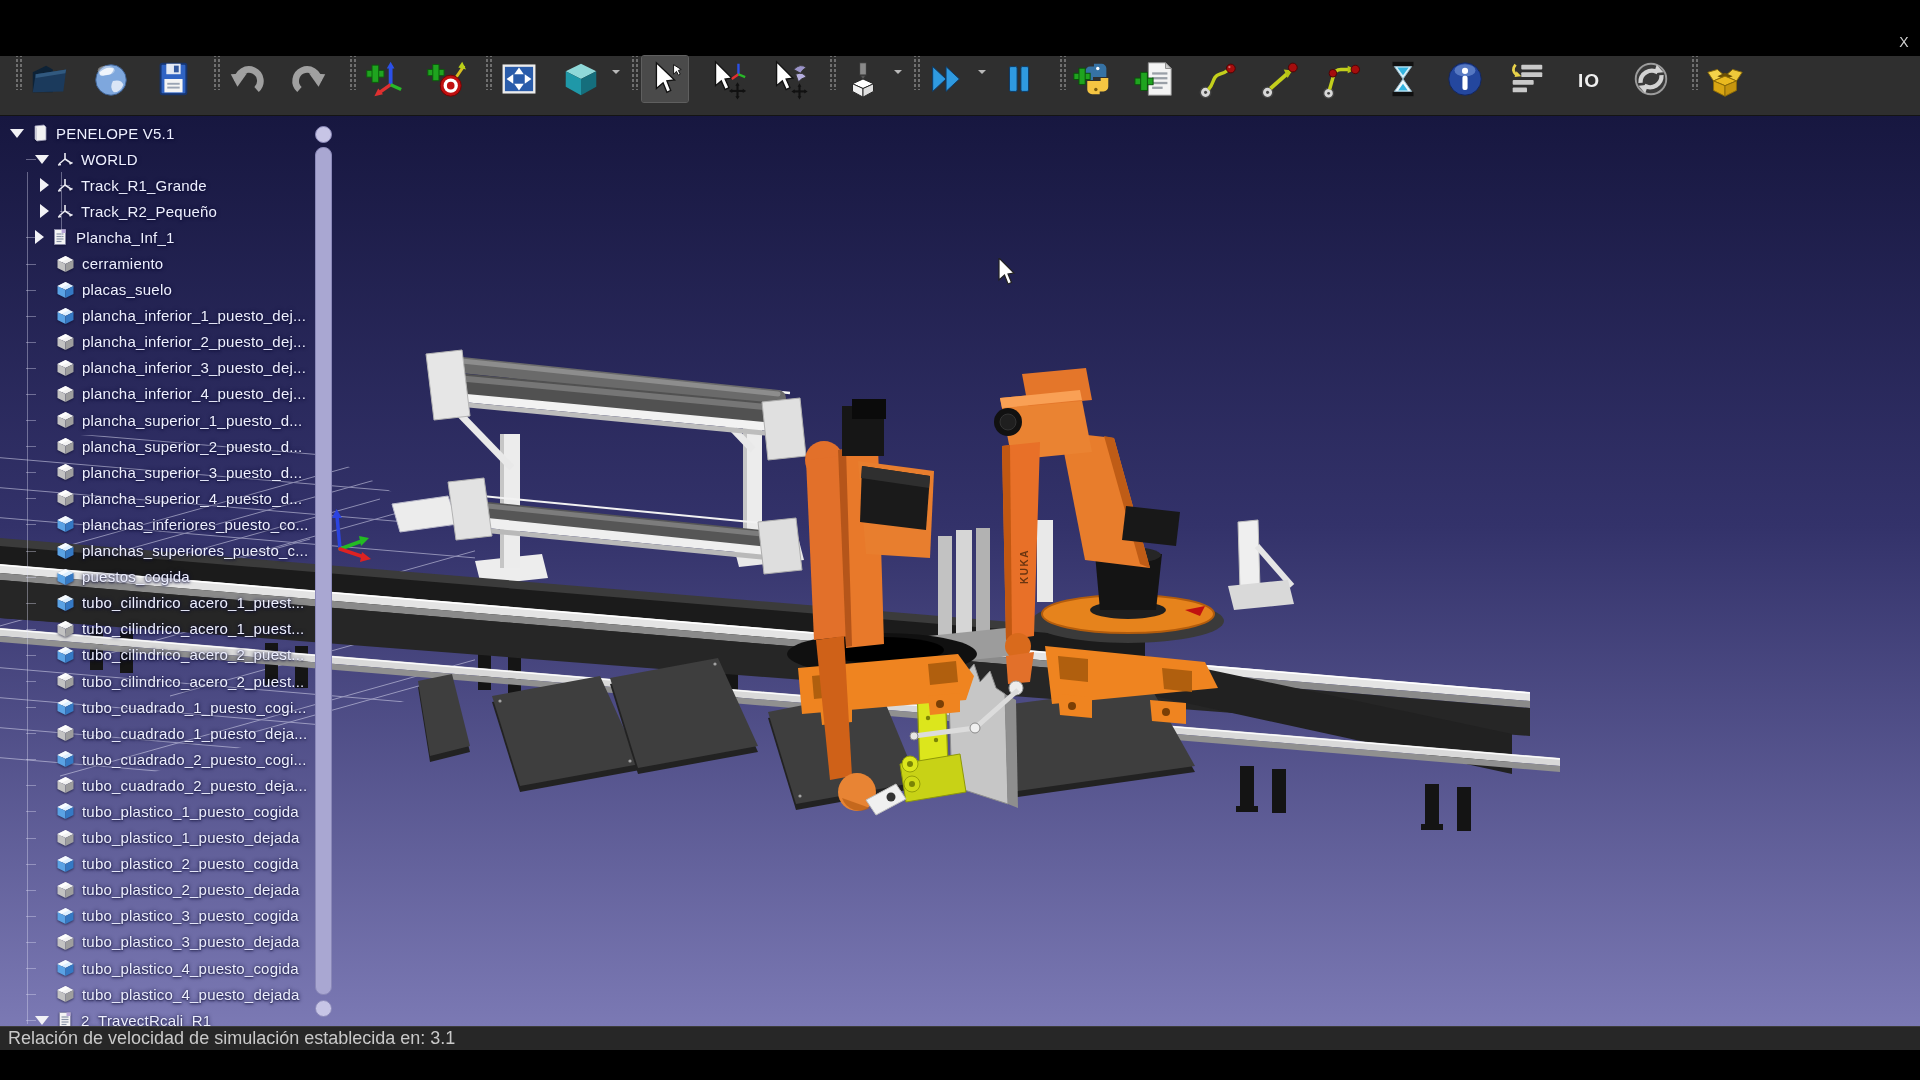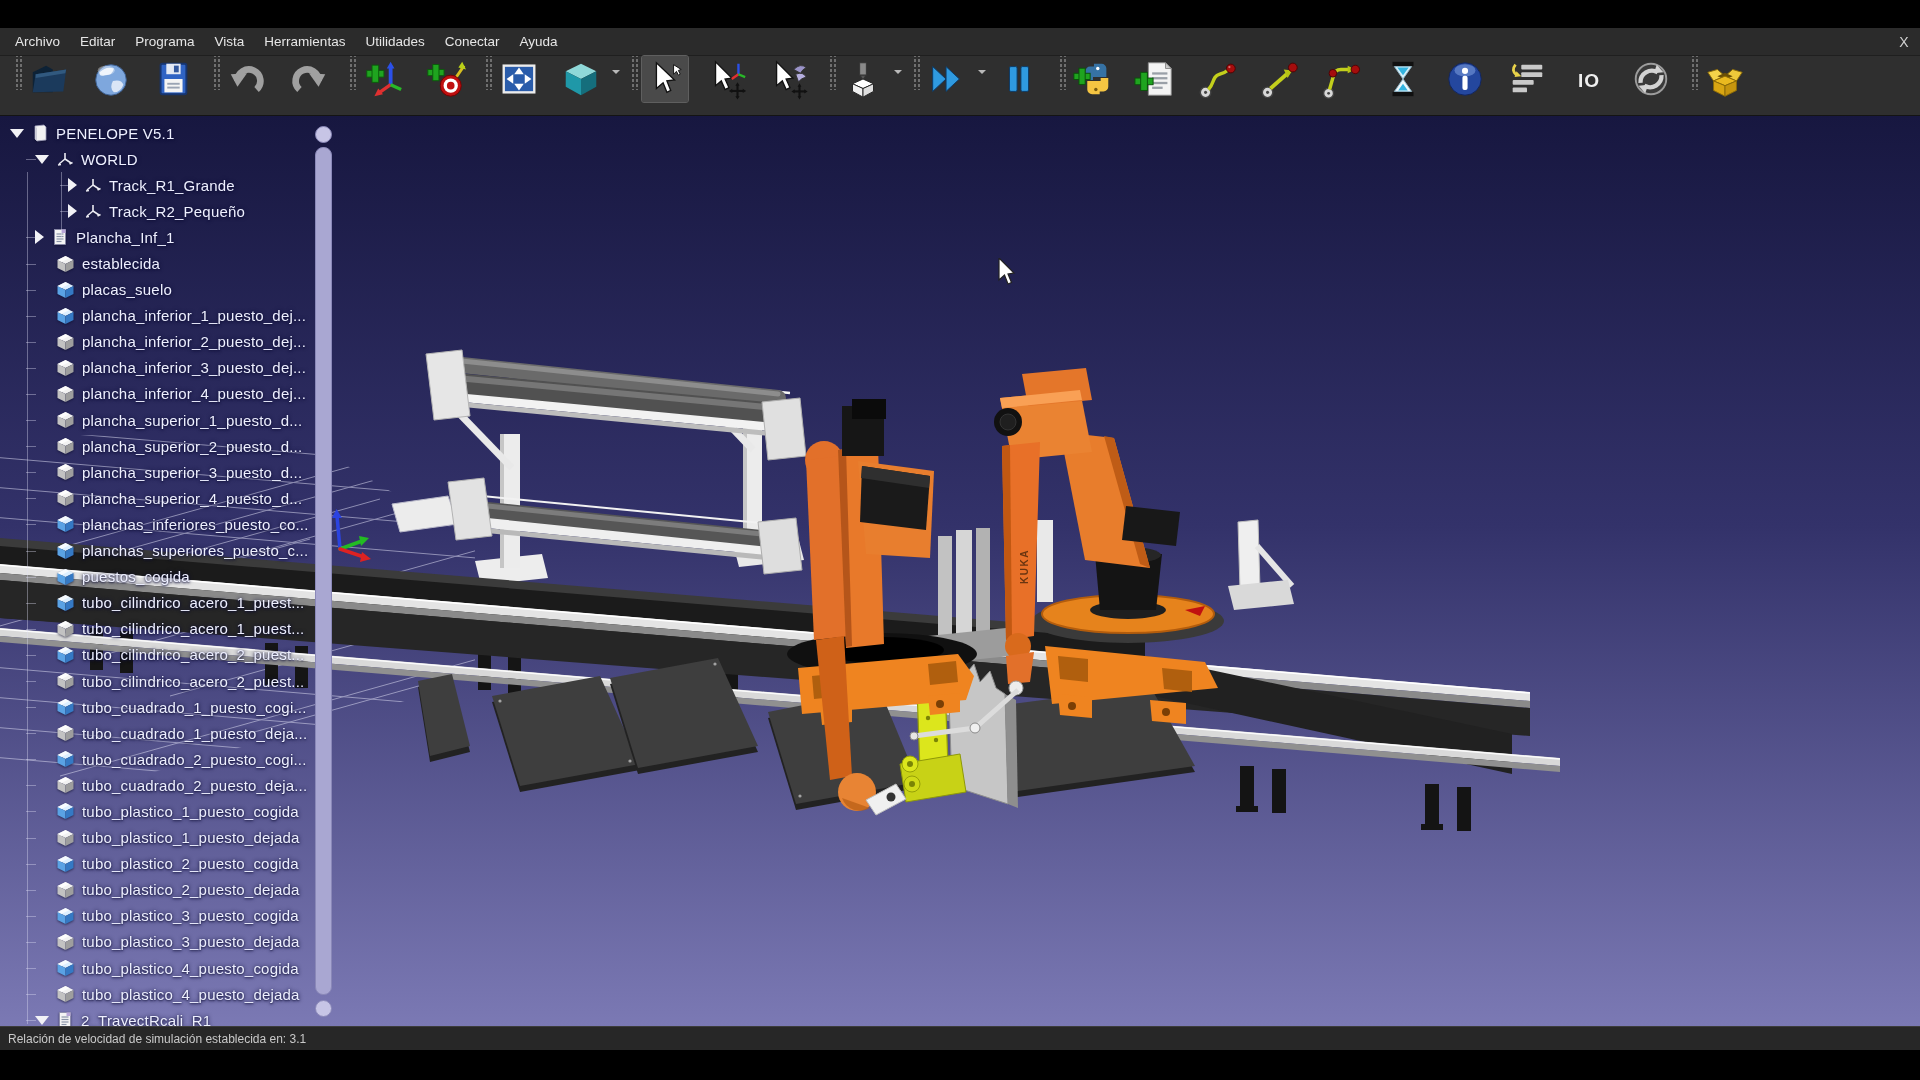--- a/index.html
+++ b/index.html
@@ -32,60 +32,48 @@
   #tree{position:absolute;left:0;top:4px;width:314px;height:906px;overflow:hidden;}
   .trow{position:relative;height:26.1px;display:flex;align-items:center;color:#eef0ff;font-size:15px;}
   .trow .tlabel{white-space:nowrap;text-shadow:0 0 4px rgba(15,15,55,.95),0 1px 2px rgba(15,15,55,.8);letter-spacing:.2px;}
   .arrow{width:0;height:0;flex:0 0 auto;margin-right:7px;}
   .arrow.open{border-left:7px solid transparent;border-right:7px solid transparent;border-top:9px solid #f2f2f6;}
   .arrow.closed{border-top:7px solid transparent;border-bottom:7px solid transparent;border-left:9px solid #f2f2f6;}
   .arrow.none{border:none;width:16px;margin-right:5px;}
   .ticon{flex:0 0 auto;margin-right:7px;filter:drop-shadow(0 1px 1px rgba(10,10,40,.6));}
   .lvl0{padding-left:10px;}
   .lvl1{padding-left:35px;text-align:center;}
-  .lvl2{padding-left:68px;}
+  .lvl2{padding-left:40px;}
   .lvl1::before,.lvl2::before{content:'';position:absolute;top:50%;width:10px;height:1px;background:rgba(225,225,248,.38);}
   .lvl1::before{left:26px;}
   .lvl2::before{left:60px;}
   .lvl0::before{display:none;}
   .guide{position:absolute;width:1px;background:rgba(225,225,248,.38);}
 
   
   #scroll-track{position:absolute;left:315px;top:31px;width:17px;height:848px;background:#a9a7d2;
     border:1px solid #8a88b8;border-radius:8px;box-sizing:border-box;}
   #scroll-top{position:absolute;left:315px;top:10px;width:17px;height:17px;background:#c7c5e6;border:1px solid #8a88b8;border-radius:50%;box-sizing:border-box;}
   #scroll-bottom{position:absolute;left:315px;top:884px;width:17px;height:17px;background:#c7c5e6;border:1px solid #8a88b8;border-radius:50%;box-sizing:border-box;}
 
   
   #cursor{position:absolute;left:998px;top:142px;}
 
   
   #statusbar{left:0;top:1026px;width:1920px;height:24px;background:#272727;border-top:1px solid #3c3c3c;
     display:flex;align-items:center;box-sizing:border-box;}
-  #status-text{color:#c9c9c9;font-size:12px;padding-left:8px;}
+  #status-text{color:#c9c9c9;font-size:18px;padding-left:8px;}
   #bottom-black{left:0;top:1050px;width:1920px;height:30px;background:#000;}
 </style>
 </head>
 <body>
 
 <div id="stage">
   <div class="abs" id="top-black"></div>
 
-  <div class="abs" id="menubar">
-    <div style="display:flex;">
-        <span class="menu-item">Archivo</span>
-        <span class="menu-item">Editar</span>
-        <span class="menu-item">Programa</span>
-        <span class="menu-item">Vista</span>
-        <span class="menu-item">Herramientas</span>
-        <span class="menu-item">Utilidades</span>
-        <span class="menu-item">Conectar</span>
-        <span class="menu-item">Ayuda</span>
-      </div>
-  </div>
   <div id="win-close">X</div>
 
   <div class="abs" id="toolbar">
       <div class="handle"></div>
       <div class="tbtn">
         <svg width="42" height="42" viewBox="0 0 44 44">
           <polygon points="5,15 19,8 26,12 26,36 5,36" fill="#0d2236"></polygon>
           <polygon points="8,17 40,12 37,35 5,36" fill="#1b3a5c"></polygon>
           <polygon points="8,17 40,12 39,16 8,21" fill="#31597f"></polygon>
         </svg>
@@ -643,21 +631,21 @@
           <span class="tlabel">Plancha_Inf_1</span>
         </div>
         <div class="trow lvl1">
           <span class="arrow none"></span>
           <svg class="ticon" width="19" height="18" viewBox="0 0 19 18">
             <polygon points="9.5,1 17.5,5 9.5,9 1.5,5" fill="#f2f2f2"></polygon>
             <polygon points="1.5,5 9.5,9 9.5,17 1.5,13" fill="#c2c2c2"></polygon>
             <polygon points="17.5,5 9.5,9 9.5,17 17.5,13" fill="#9e9e9e"></polygon>
             <polygon points="9.5,1 13.5,3 5.5,7 1.5,5" fill="#ffffff" opacity=".8"></polygon>
           </svg>
-          <span class="tlabel">establecida</span>
+          <span class="tlabel">cerramiento</span>
         </div>
         <div class="trow lvl1">
           <span class="arrow none"></span>
           <svg class="ticon" width="19" height="18" viewBox="0 0 19 18">
             <polygon points="9.5,1 17.5,5 9.5,9 1.5,5" fill="#ddefff"></polygon>
             <polygon points="1.5,5 9.5,9 9.5,17 1.5,13" fill="#5aa2e4"></polygon>
             <polygon points="17.5,5 9.5,9 9.5,17 17.5,13" fill="#3579c4"></polygon>
             <polygon points="9.5,1 13.5,3 5.5,7 1.5,5" fill="#ffffff" opacity=".75"></polygon>
           </svg>
           <span class="tlabel">placas_suelo</span>

